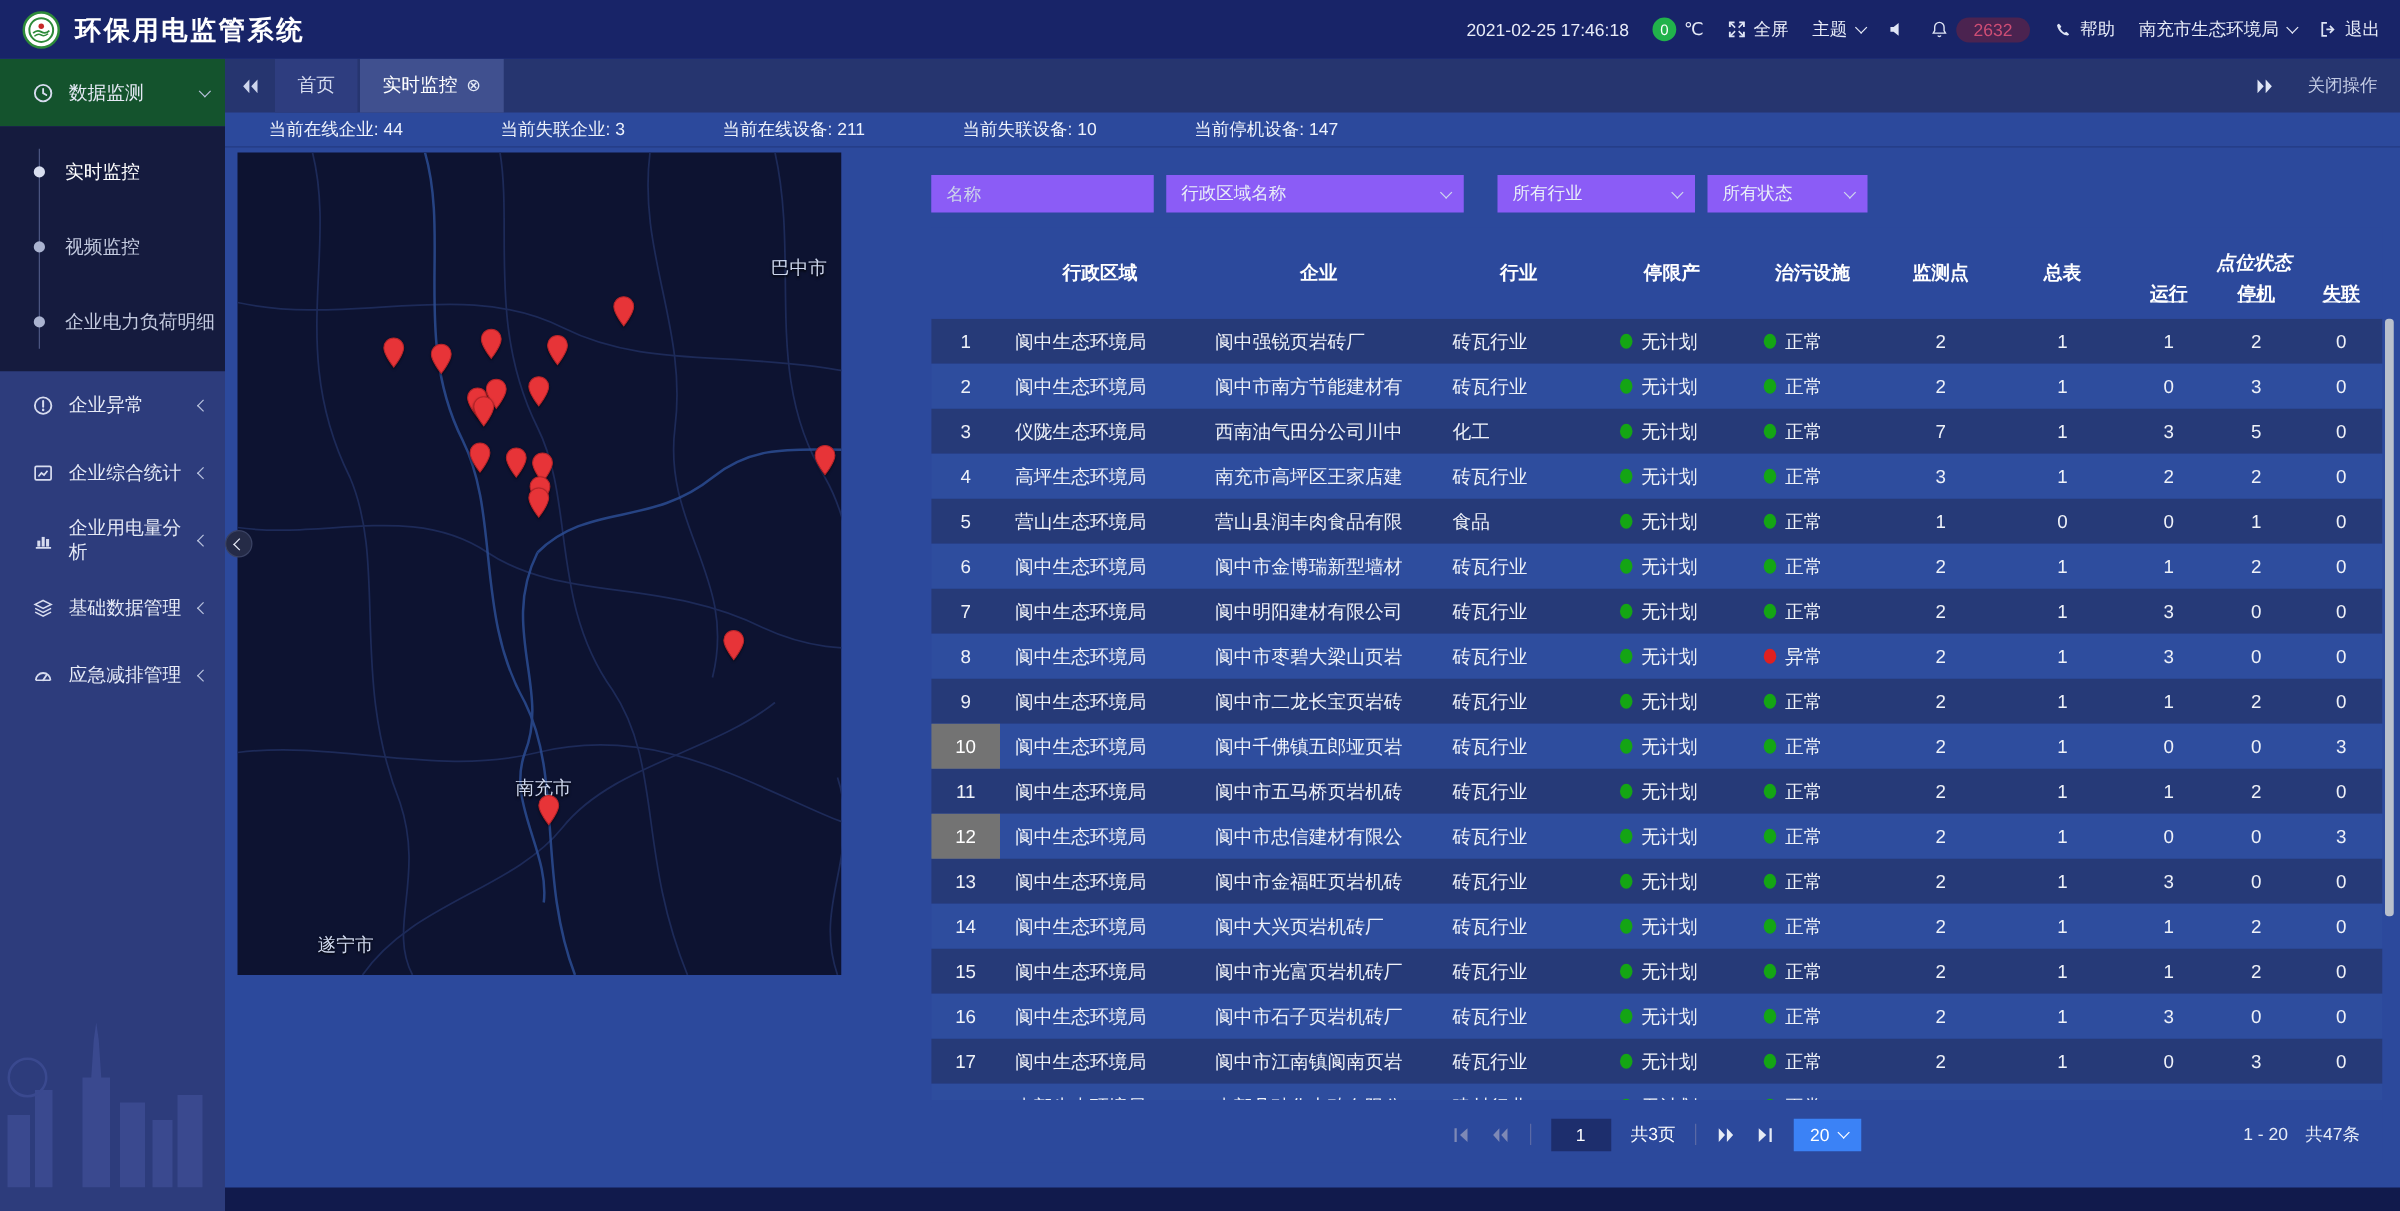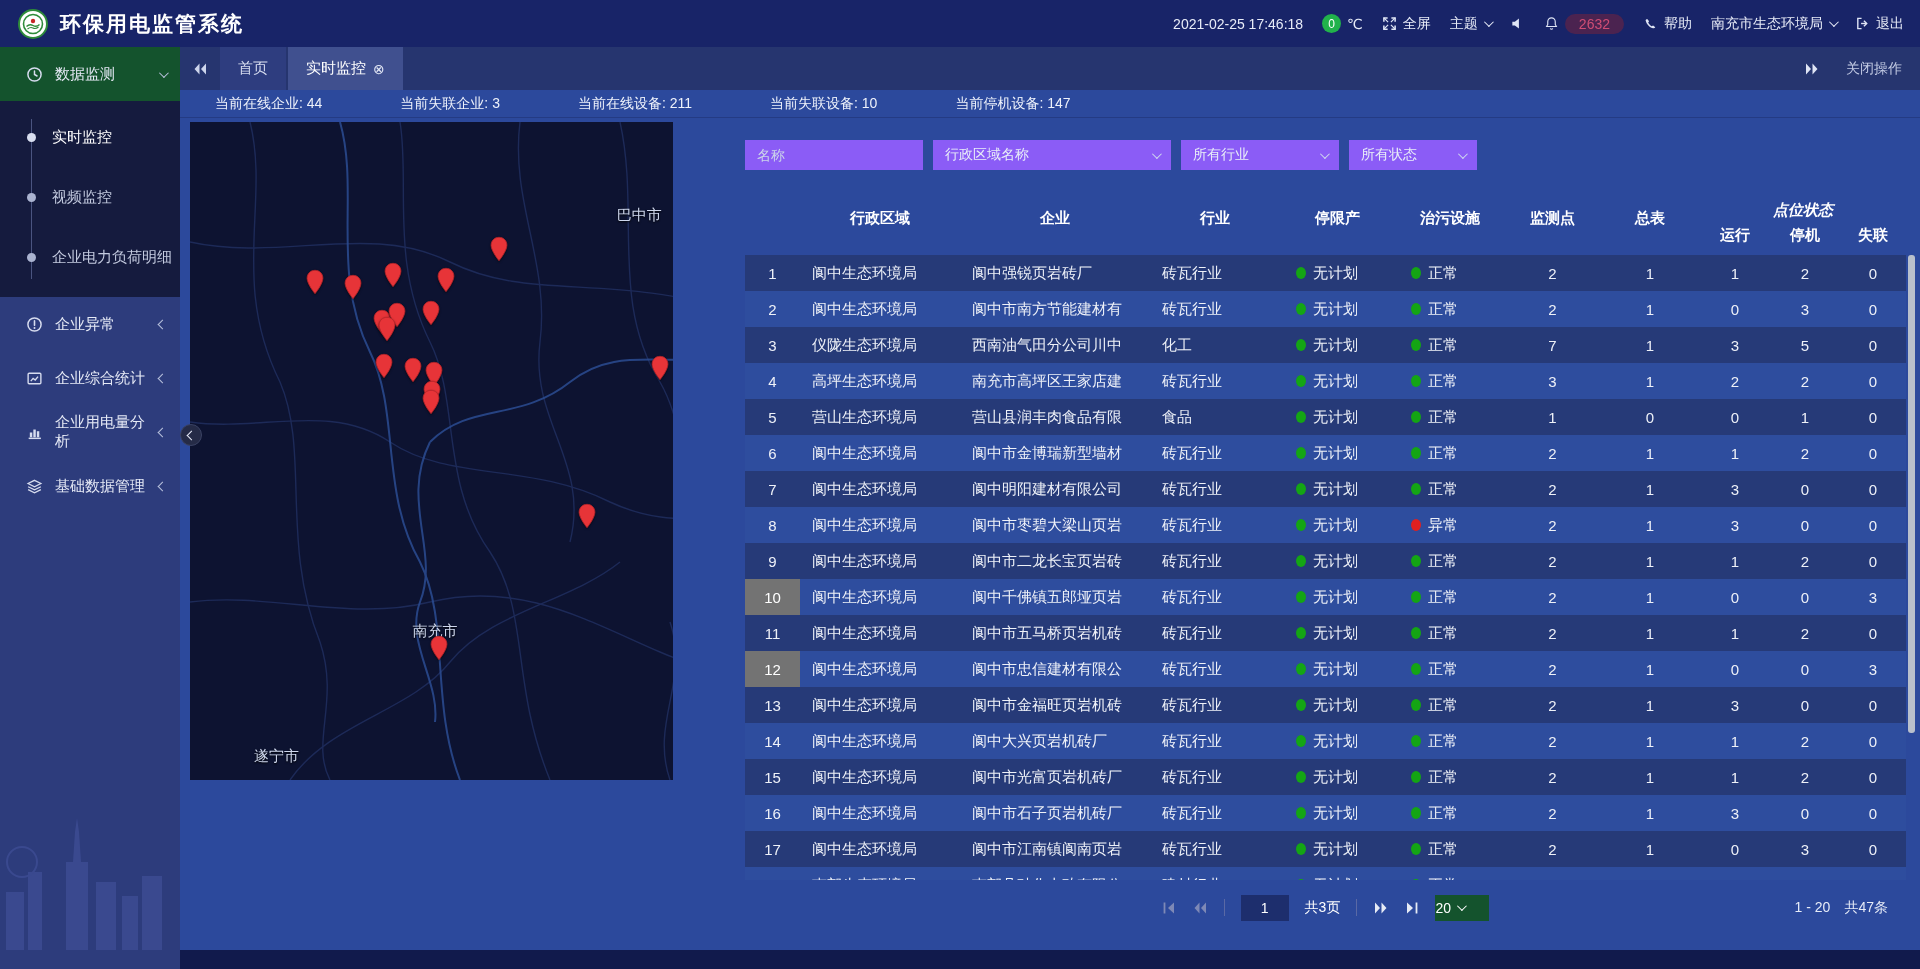--- a/index.html
+++ b/index.html
@@ -72,29 +72,29 @@
                   align-items:center; justify-content:center; font-size:9px; z-index:15; cursor:pointer; }
 
   
   .rpanel { position:absolute; left:745px; top:122px; width:1161px; height:808px; }
   .filters { position:absolute; left:0; top:18px; display:flex; gap:10px; }
   .fbox { height:30px; background:#8b5cf6; display:flex; align-items:center; padding:0 12px;
           font-size:14px; color:#e8edf8; cursor:pointer; }
   .fbox .chev { margin-left:auto; color:#cfd8ee; }
   input.fbox { border:none; outline:none; cursor:text; }
   input.fbox::placeholder { color:#ccd5ea; opacity:1; }
-  .f-name { width:178px; } .f-region { width:238px; } .f-industry { width:158px; } .f-status { width:128px; }
+  .f-name { width:178px; } .f-region { width:238px; } .f-industry { width:158px;margin-left:17px; } .f-status { width:128px; }
 
   
   .cols { display:grid; grid-template-columns:55px 160px 190px 130px 115px 110px 95px 100px 70px 70px 66px; }
   .thead { position:absolute; left:0; top:60px; width:1161px; height:73px; background:#2c499c;
            font-weight:bold; font-size:15px; color:#fff; grid-template-rows:40px 33px; }
   .th { display:flex; align-items:center; justify-content:center; grid-row:1/3; }
   .th.grp { grid-row:1; grid-column:9/12; font-style:italic; align-items:flex-end; padding-bottom:2px; }
-  .th.sub { grid-row:2; align-items:flex-start; padding-top:4px; }
+  .th.sub { grid-row:2; align-items:flex-start; padding-top:4px;text-decoration:underline; }
   .tbody { position:absolute; left:0; top:133px; width:1161px; height:625px; overflow:hidden; }
   .trow { height:36px; font-size:15px; color:#eef1f8; cursor:pointer; }
   .trow.dark  { background:#263a78; }
   .trow.light { background:#2e4d9e; }
   .td { display:flex; align-items:center; overflow:hidden; white-space:nowrap; }
   .td.center { justify-content:center; }
   .td.left { padding-left:12px; }
   .td.status { padding-left:16px; }
   .td.idx.sel { background:#737373; color:#fff; justify-content:center; }
   .dot2 { width:10px; height:12px; border-radius:50%; margin-right:7px; flex:0 0 auto; }
@@ -102,22 +102,22 @@
              border-radius:3px; cursor:pointer; }
 
   
   .pager { position:absolute; left:0; top:763px; width:1161px; height:45px; background:#2c499c;
            display:flex; align-items:center; justify-content:center; gap:16px; font-size:14px; }
   .pgbtn { display:inline-flex; align-items:center; cursor:pointer; }
   .pgbtn.disabled { color:#7e89b6; } .pgbtn.enabled { color:#e6ebf5; }
   .pg-div { width:1px; height:17px; background:#5a69a5; }
   .pg-box { width:48px; height:26px; background:#1d2e6d; display:flex; align-items:center;
             justify-content:center; color:#fff; }
-  .pg-size { width:54px; height:26px; background:#14532d; display:flex; align-items:center;
-             gap:6px; color:#fff; cursor:pointer; }
+  .pg-size { width:54px; height:26px; background:#3b82f6; display:flex; align-items:center;
+             justify-content:center; gap:6px; color:#fff; cursor:pointer; }
   .pg-total { position:absolute; right:18px; color:#e6ebf7; display:flex; gap:14px; }
 
   .footer-strip { position:absolute; left:0; bottom:0; width:1920px; height:19px; background:#111a4c; }
 </style>
 </head>
 <body>
 
 <div class="topbar">
   <div class="logo">
     <svg width="22" height="22" viewBox="0 0 22 22">
@@ -257,20 +257,33 @@
       <div class="sb-group">
         <div class="sb-row">
           <span class="icn">
             <svg width="17" height="17" viewBox="0 0 16 16">
               <path d="M8 2.2L14 5.2 8 8.2 2 5.2z" fill="none" stroke="currentColor" stroke-width="1.2"></path>
               <path d="M2 8.2l6 3 6-3" fill="none" stroke="currentColor" stroke-width="1.2"></path>
               <path d="M2 11l6 3 6-3" fill="none" stroke="currentColor" stroke-width="1.2"></path>
             </svg>
           </span>
           <span class="sb-label">基础数据管理</span>
+          <span class="chev left"></span>
+        </div>
+      </div>
+      <div class="sb-group">
+        <div class="sb-row">
+          <span class="icn">
+            <svg width="17" height="17" viewBox="0 0 16 16">
+              <path d="M2.5 11.5a5.5 5.5 0 0 1 11 0" fill="none" stroke="currentColor" stroke-width="1.4"></path>
+              <path d="M8 11.5L10.6 7.6" stroke="currentColor" stroke-width="1.4" stroke-linecap="round"></path>
+              <path d="M2.5 11.5h11" stroke="currentColor" stroke-width="1.2"></path>
+            </svg>
+          </span>
+          <span class="sb-label">应急减排管理</span>
           <span class="chev left"></span>
         </div>
       </div>
     </div>
   <svg class="skyline" width="180" height="150" viewBox="0 0 180 150">
     <g fill="#4a59a6">
       <rect x="6" y="92" width="18" height="58"></rect>
         <rect x="28" y="72" width="14" height="78"></rect>
       <polygon points="66,150 66,62 73,62 75,32 77,18 79,32 81,62 88,62 88,150"></polygon>
       <rect x="96" y="82" width="20" height="68"></rect>

